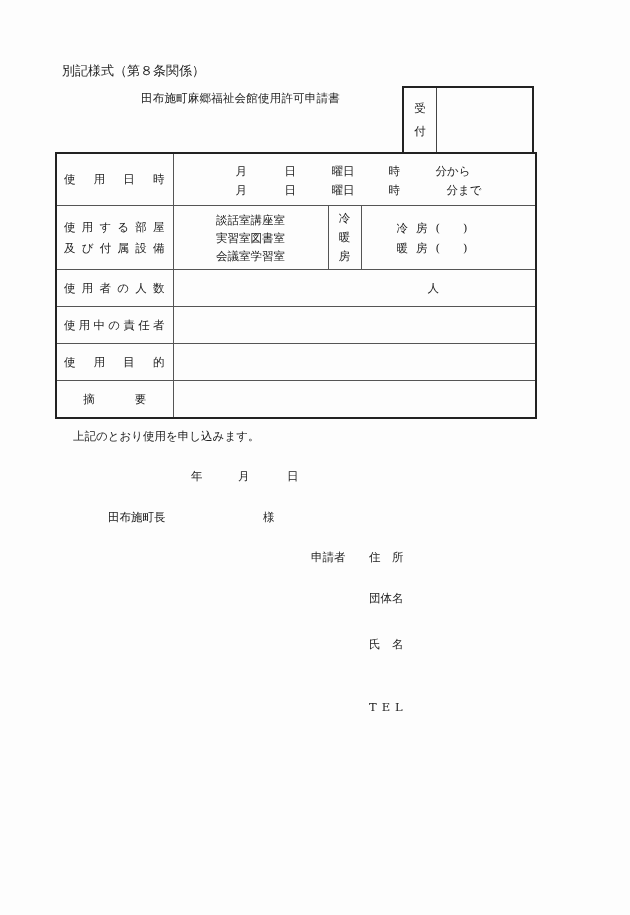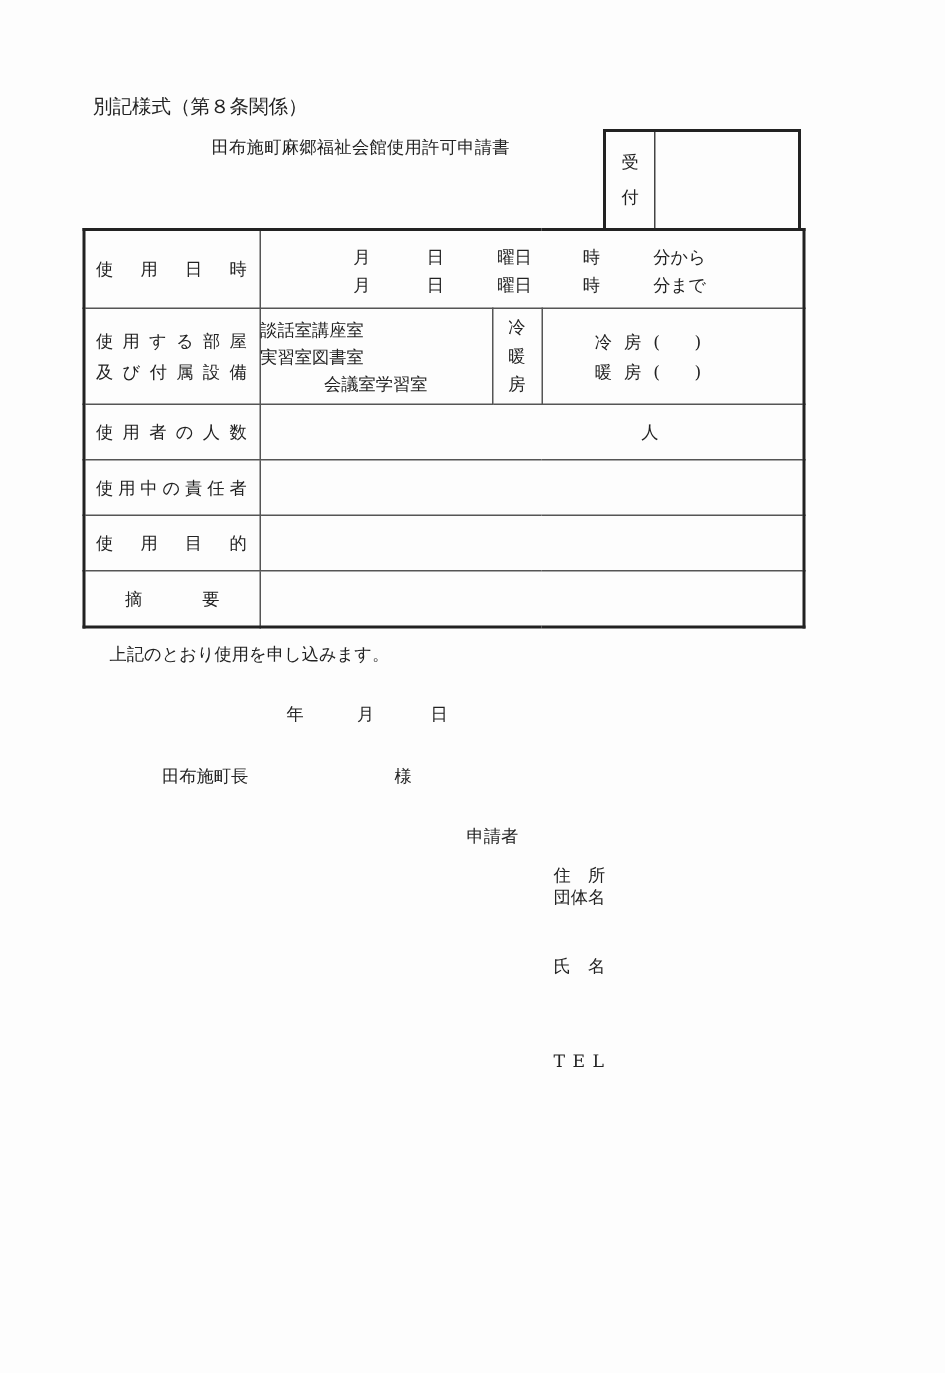--- a/index.html
+++ b/index.html
@@ -92,21 +92,21 @@
       position: relative;
       height: 19px;
     }
     .dt-line span { position: absolute; top: 2px; }
     .dt-wrap { padding-top: 2px; }
 
     .rooms {
       text-align: center;
       line-height: 18px;
     }
-    .rooms .pair { display: flex; justify-content: flex-start; }
+    .rooms .pair { display: flex; justify-content: center; }
 
     .hvac-label {
       display: flex;
       flex-direction: column;
       align-items: center;
       gap: 2px;
       line-height: 17px;
     }
     .hvac-opts {
       padding-left: 4px;
@@ -168,21 +168,21 @@
           <span style="left:111px">日</span>
           <span style="left:158px">曜日</span>
           <span style="left:215px">時</span>
           <span style="left:262px">分から</span>
         </div>
         <div class="dt-line">
           <span style="left:62px">月</span>
           <span style="left:111px">日</span>
           <span style="left:158px">曜日</span>
           <span style="left:215px">時</span>
-          <span style="left:262px">分まで</span>
+          <span style="left:273px">分まで</span>
         </div>
       </div>
     </td>
   </tr>
 
   <tr class="row-room">
     <td>
       <div class="lbl-two">
         <div class="line">
           <span>使</span>
@@ -298,16 +298,16 @@
 <div class="abs date-line">
   <span style="left:191px">年</span>
   <span style="left:238px">月</span>
   <span style="left:287px">日</span>
 </div>
 
 <div class="abs addressee">田布施町長</div>
 <div class="abs addressee-sama">様</div>
 
 <div class="abs applicant-label">申請者</div>
-<div class="abs app-field" style="top:576px">住　所</div>
+<div class="abs app-field" style="top:550px">住　所</div>
 <div class="abs app-field" style="top:591px">団体名</div>
 <div class="abs app-field" style="top:637px">氏　名</div>
 <div class="abs app-field tel" style="top:700px">TEL</div>
 
 </body></html>

